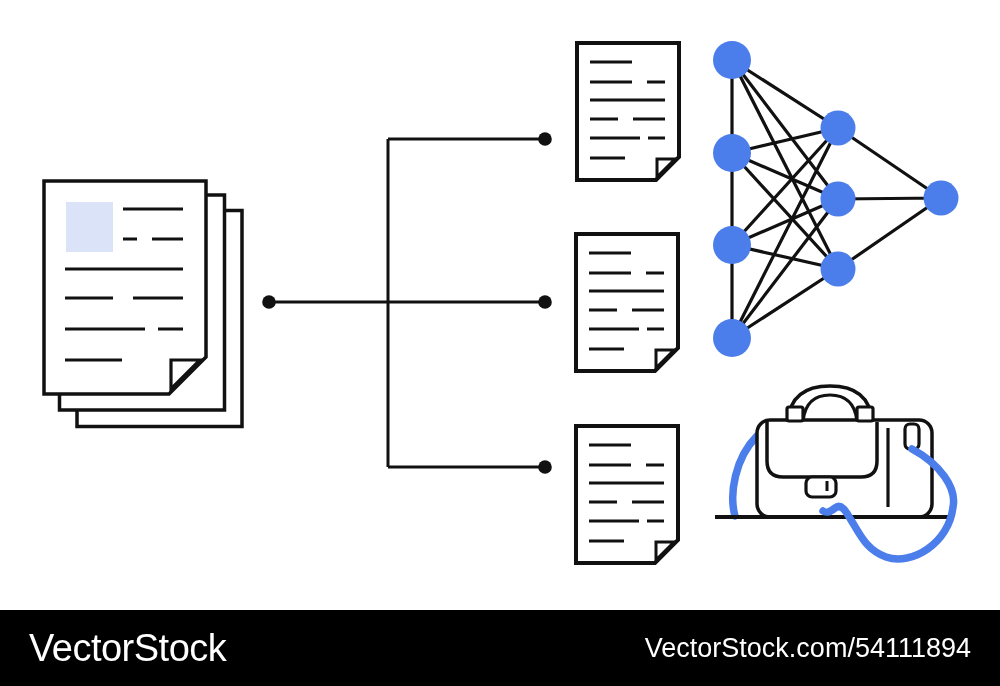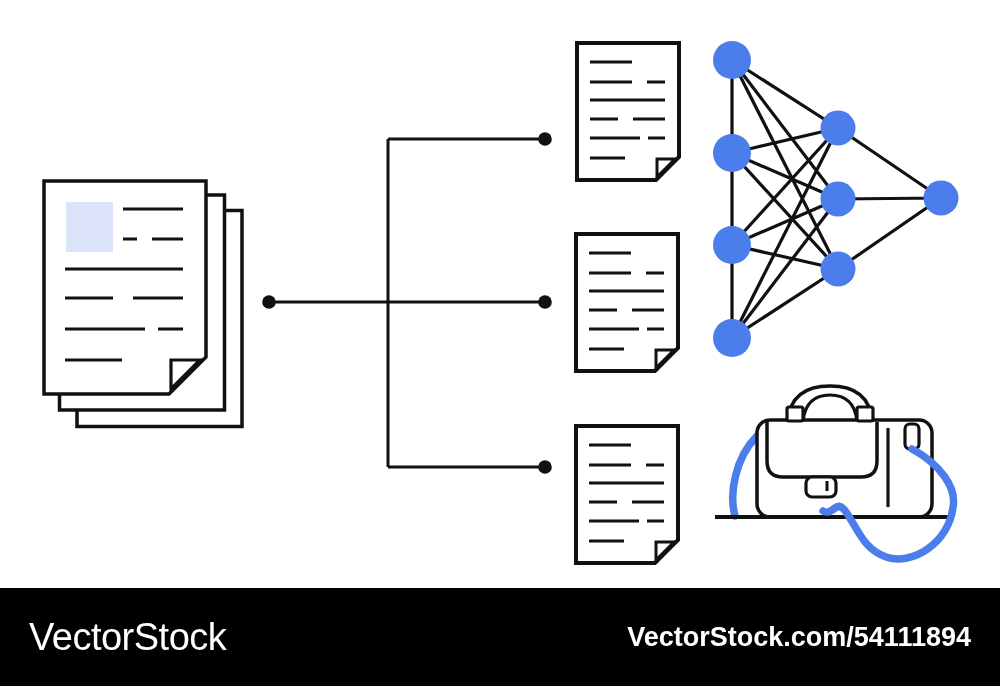--- a/index.html
+++ b/index.html
@@ -16,30 +16,30 @@
 
   
   .ink   { stroke: var(--ink); fill: none; }
   .ink-fill { fill: var(--ink); stroke: none; }
   .paper { fill: #ffffff; stroke: var(--ink); }
   .blue-dot { fill: var(--accent); stroke: none; }
   .blue-line { stroke: var(--accent); fill: none; stroke-linecap: round; }
   .img-ph { fill: var(--placeholder); stroke: none; }
 
   .watermark-bar {
-    position: absolute; left: 0; bottom: 0; width: 1000px; height: 98px;
+    position: absolute; left: 0; bottom: 0; width: 1000px; height: 76px;
     background: var(--bar-bg);
     display: flex; align-items: center; justify-content: space-between;
     box-sizing: border-box; padding: 0 29px;
   }
   .brand-text {
     color: var(--bar-text); font-size: 38px; letter-spacing: -0.5px; font-weight: normal;
   }
   .ref-text {
-    color: var(--bar-text); font-size: 27px; letter-spacing: 0px; font-weight: bold;
+    color: var(--bar-text); font-size: 27px; letter-spacing: 0px; font-weight: normal;
   }
 </style>
 </head>
 <body>
 
 <div class="stage">
 
   <svg class="art" width="1000" height="607" viewBox="0 0 1000 607">
 
     <defs>

